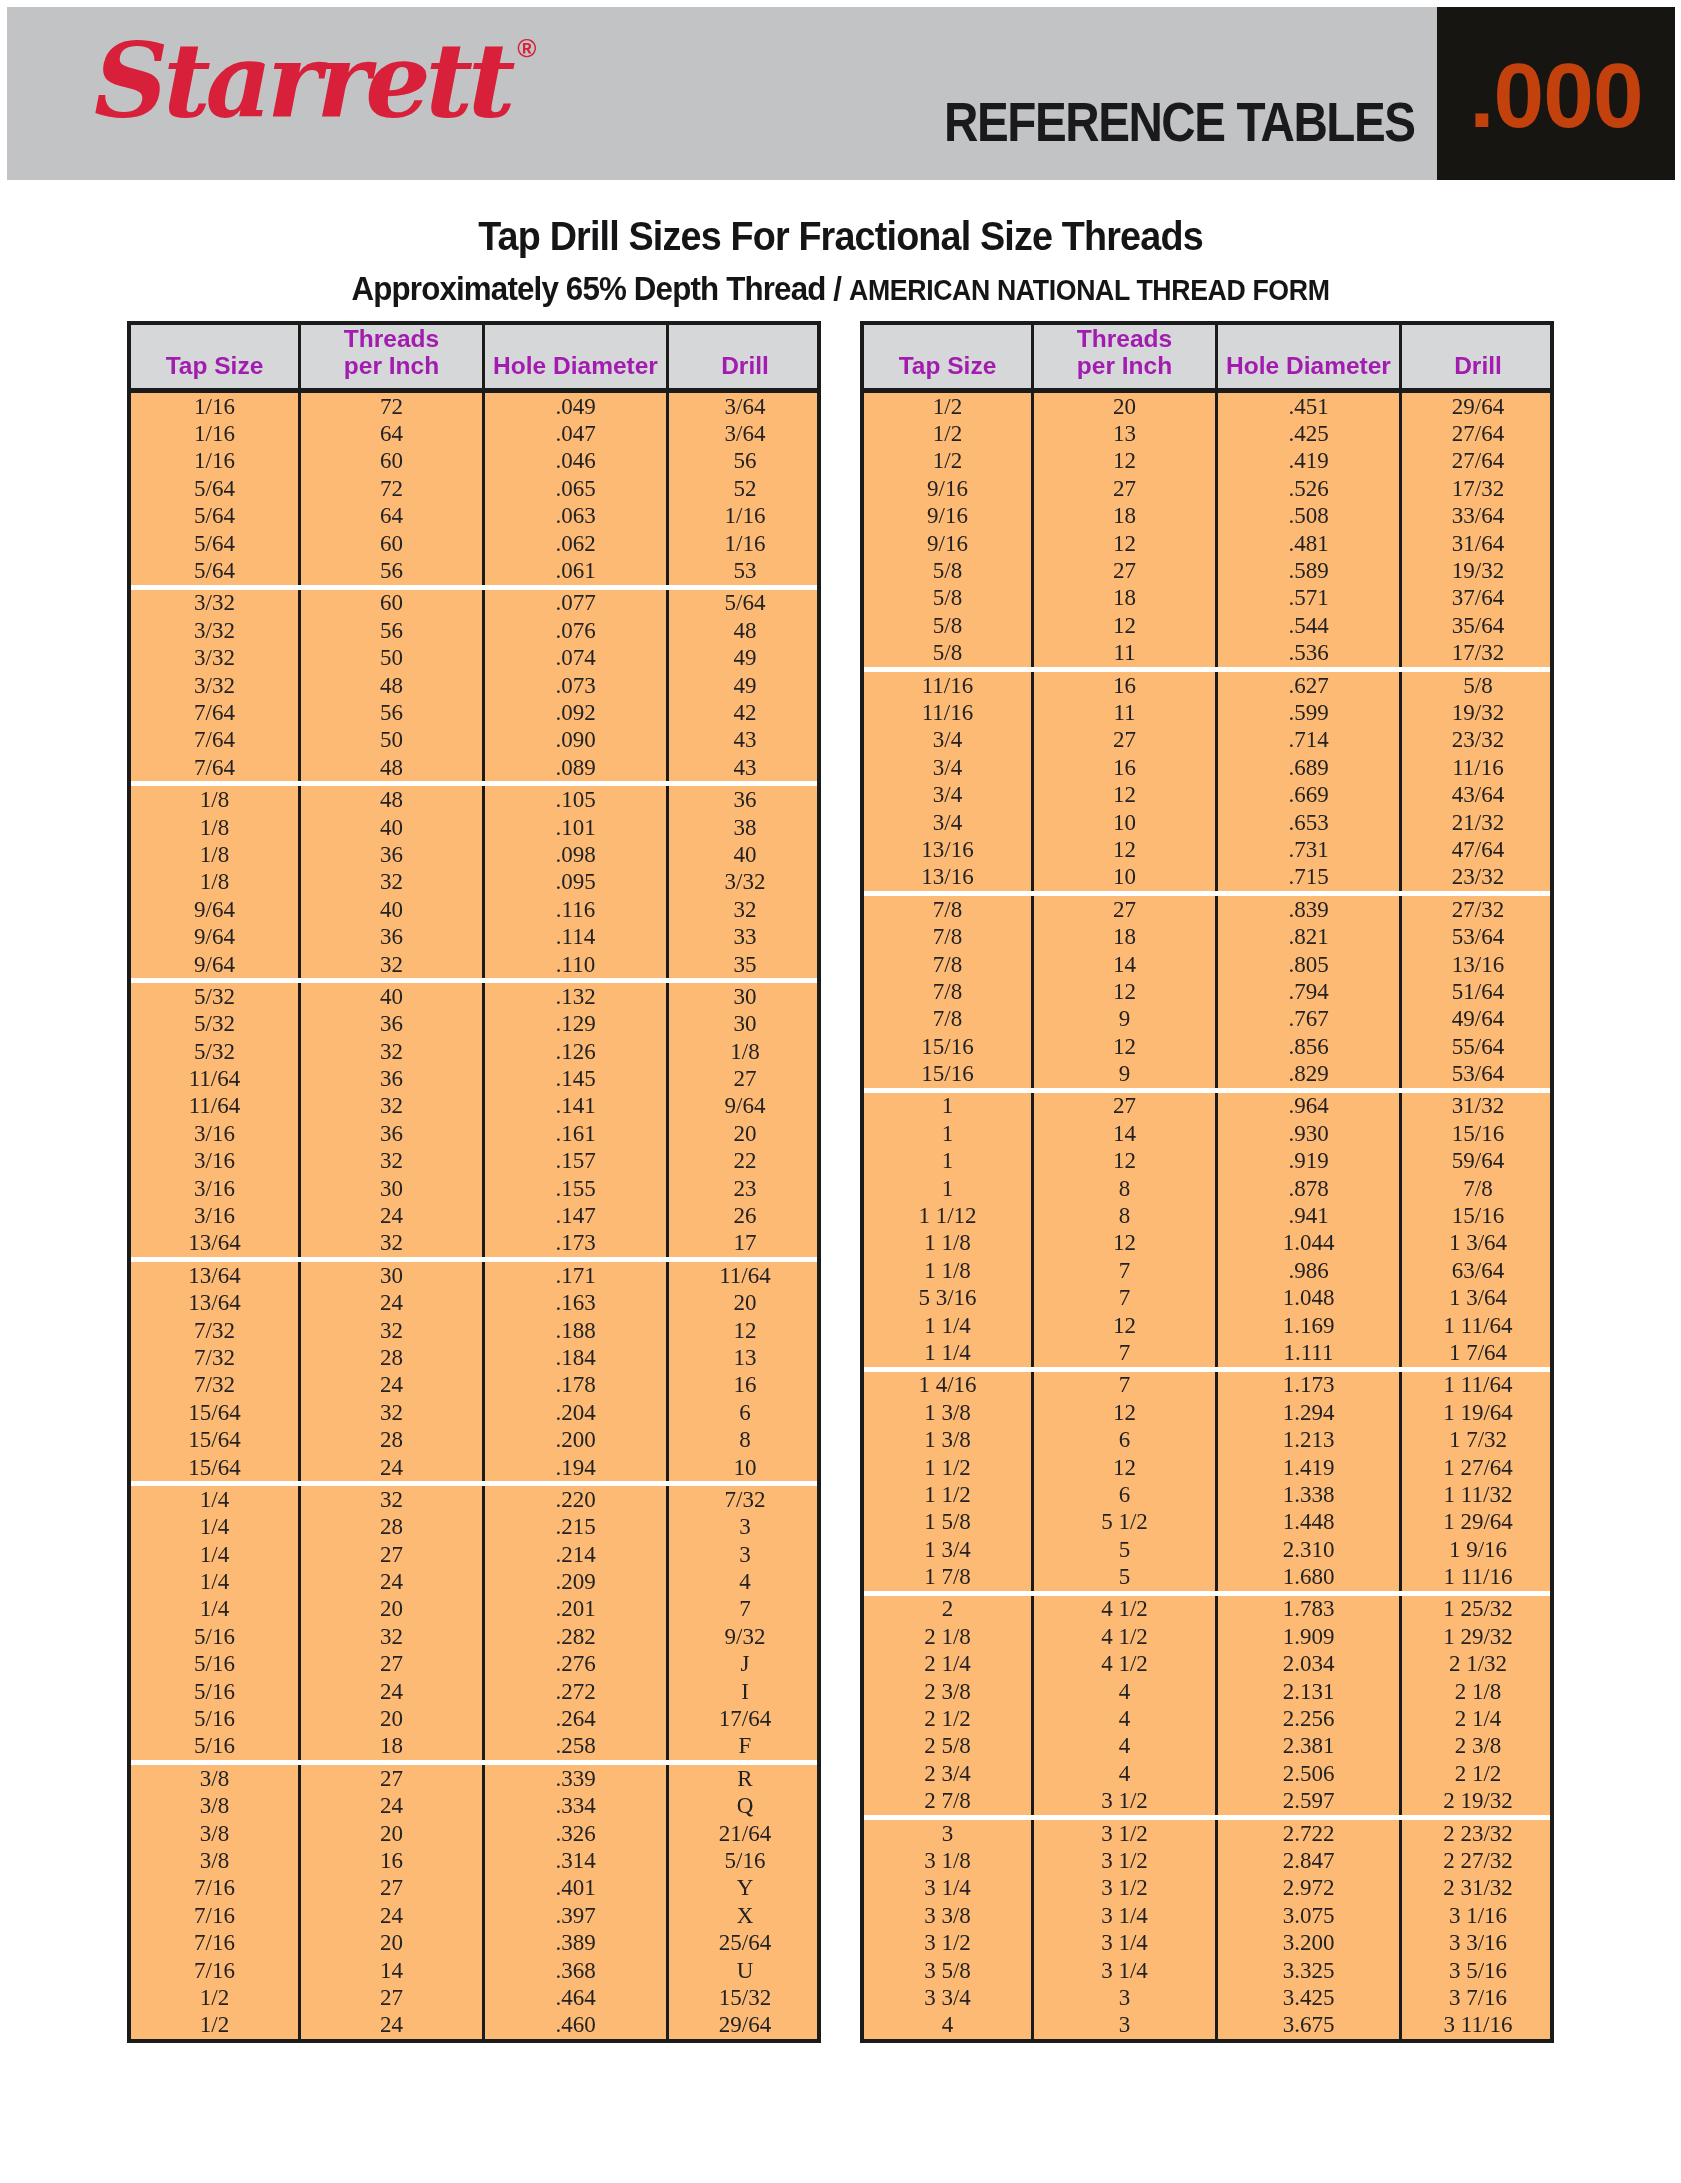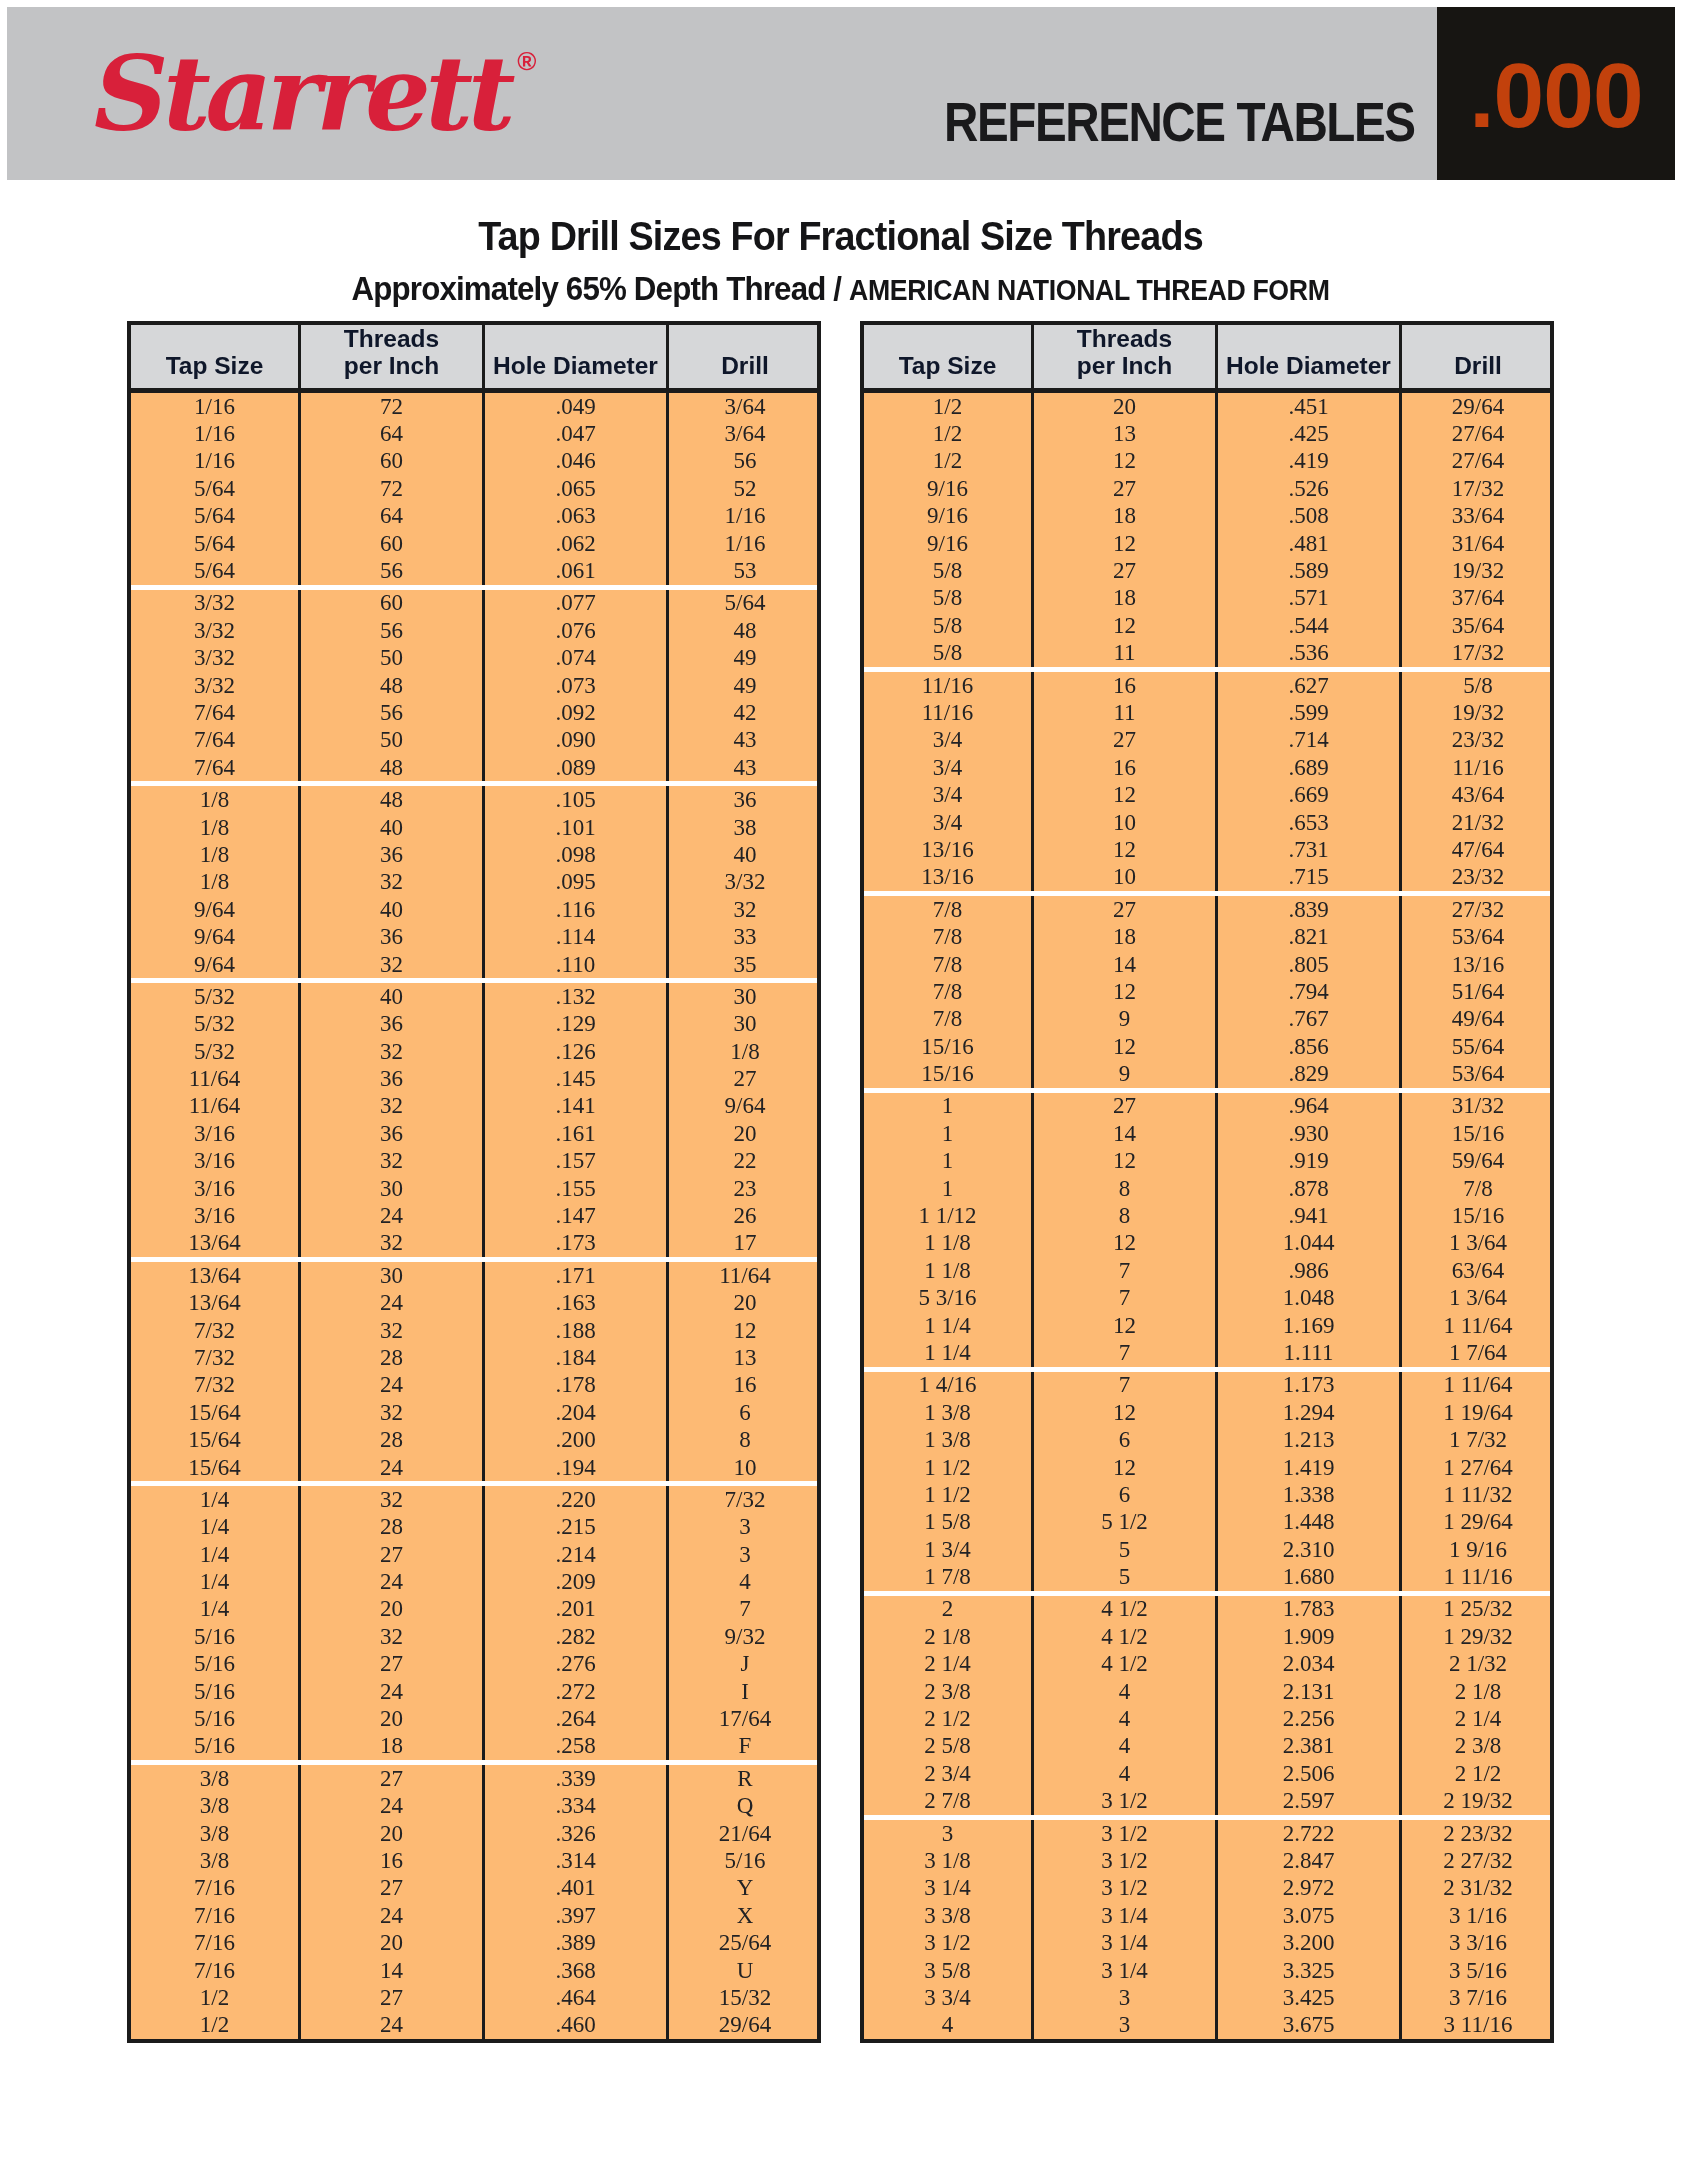--- a/index.html
+++ b/index.html
@@ -2,21 +2,21 @@
 <html style="font-size:14px"><head>
 <meta charset="utf-8">
 <style>
   * { margin:0; padding:0; box-sizing:border-box; }
   html,body { background:#ffffff; }
   body { font-family:"Liberation Sans", sans-serif; }
   .page { position:relative; width:1681px; height:2184px; background:#ffffff; overflow:hidden; }
 
   
   .banner { position:absolute; left:7px; top:7px; width:1430px; height:173px; background:#c2c3c5; }
-  .logo { position:absolute; left:87px; top:26px; font-family:"DejaVu Serif", serif;
+  .logo { position:absolute; left:87px; top:13px; font-family:"DejaVu Serif", serif;
           font-style:italic; font-weight:bold; font-size:103px; letter-spacing:-5.2px; color:#d8203a;
           white-space:nowrap; }
   .logo .rmark { display:inline-block; font-size:26px; letter-spacing:0; vertical-align:super;
                  position:relative; top:-24.5px; left:7px; font-style:normal; font-family:"Liberation Sans",sans-serif; }
   .banner-title { position:absolute; right:22px; bottom:26px; font-weight:bold; font-size:56px;
                   letter-spacing:-1.7px; color:#1a1a1c; transform:scaleX(0.85); transform-origin:right bottom;
                   white-space:nowrap; }
   .page-num-box { position:absolute; left:1437px; top:7px; width:238px; height:173px; background:#171512;
                   display:flex; align-items:center; justify-content:center; }
   .page-num { color:#c2410c; font-weight:bold; font-size:91px; letter-spacing:-0.9px; padding-top:5.2px; }
@@ -29,21 +29,21 @@
                   color:#151517; transform:scaleX(0.92); white-space:nowrap; }
   .doc-subtitle .sub-main { font-weight:bold; font-size:34px; letter-spacing:-0.9px; }
   .doc-subtitle .sub-caps { font-weight:bold; font-size:29px; letter-spacing:-0.4px; }
 
   
   .tables-wrap { position:absolute; left:127px; top:321px; display:flex; gap:39px; }
   .ref-table { width:694px; border:4.4px solid #1b1b1b; background:#ffffff; }
   .thead { display:grid; grid-template-columns:167px 184px 184px 155px; height:68px;
            background:#d6d7d9; border-bottom:5.2px solid #1b1b1b; }
   .th { display:flex; align-items:flex-end; justify-content:center; text-align:center;
-        font-weight:bold; font-size:24.5px; line-height:1.12; color:#0f172a;
+        font-weight:bold; font-size:24.5px; line-height:1.12; color:#a21caf;
         white-space:pre-line; padding-bottom:11.4px; }
   .th + .th { border-left:3.5px solid #1b1b1b; }
   .tgroup { display:grid; grid-template-columns:167px 184px 184px 155px; grid-auto-rows:27.4px;
             background:#fdba74;font-family:Liberation Serif, serif; }
   .tgroup + .tgroup { margin-top:5px; }
   .cell { display:flex; align-items:center; justify-content:center;
           font-size:23px; color:#222224; white-space:nowrap; }
   .cell:not(:nth-child(4n+1)) { border-left:3.5px solid #1b1b1b; }
 </style>
 </head>

